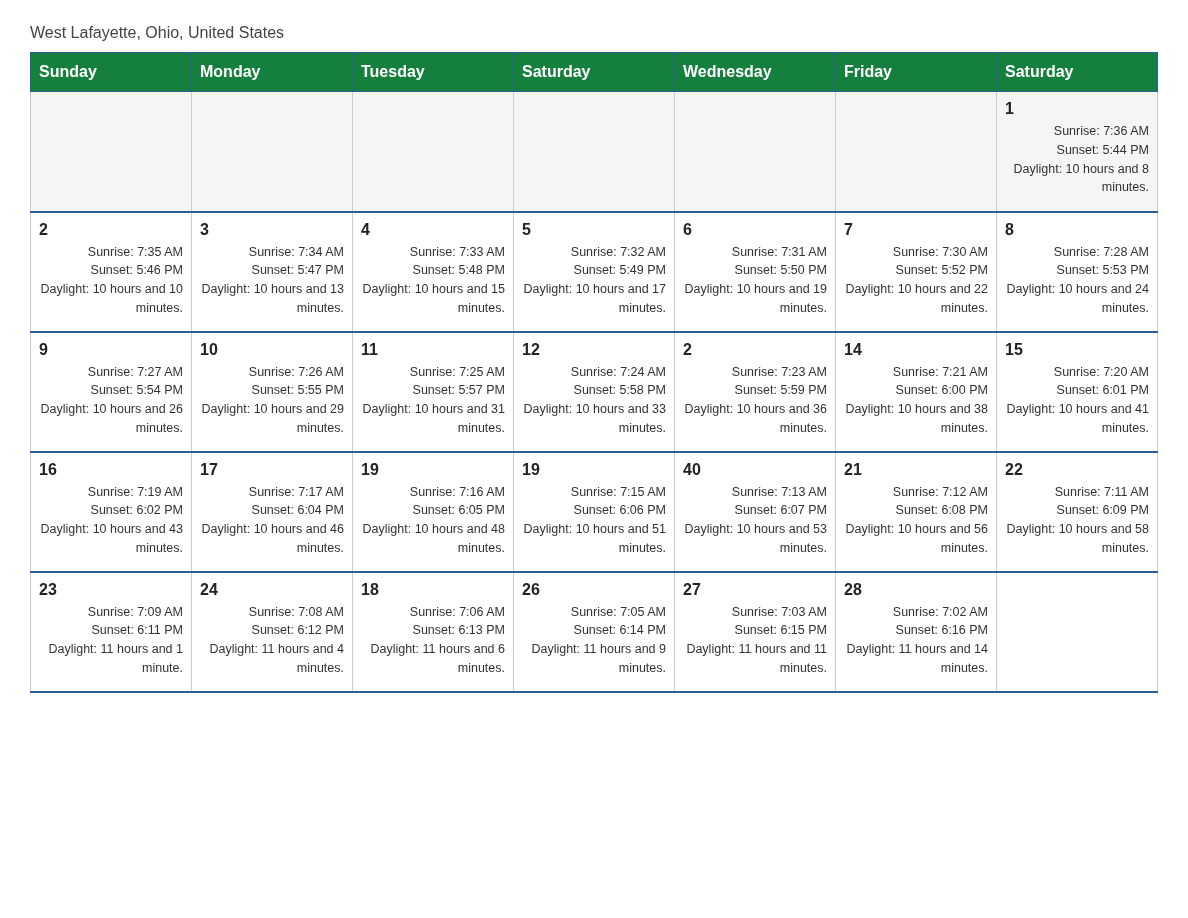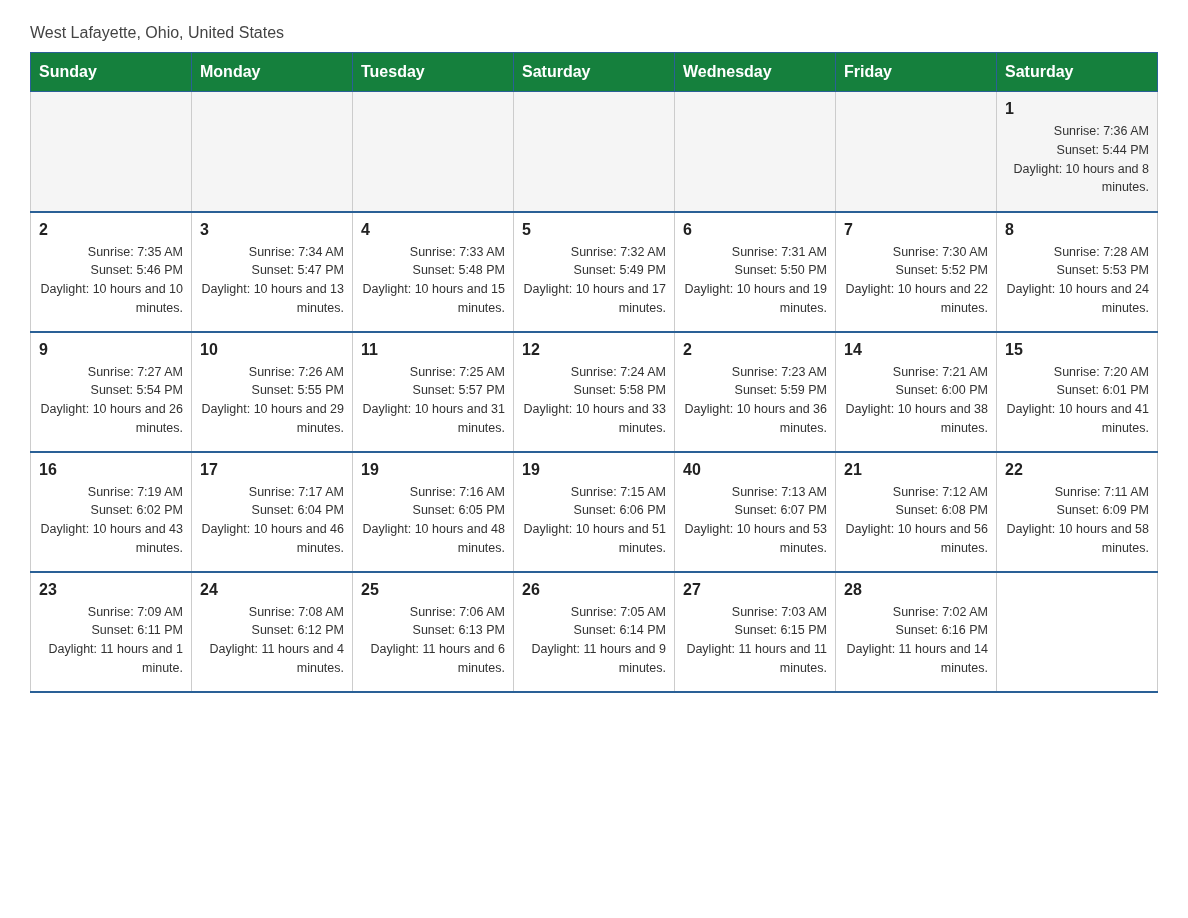--- a/index.html
+++ b/index.html
@@ -215,21 +215,21 @@
       <tr>
         <td>
           <span class="day-num">23</span>
           <div class="sun-info">Sunrise: 7:09 AM<br>Sunset: 6:11 PM<br>Daylight: 11 hours and 1 minute.</div>
         </td>
         <td>
           <span class="day-num">24</span>
           <div class="sun-info">Sunrise: 7:08 AM<br>Sunset: 6:12 PM<br>Daylight: 11 hours and 4 minutes.</div>
         </td>
         <td>
-          <span class="day-num">25</span>
+          <span class="day-num">18</span>
           <div class="sun-info">Sunrise: 7:06 AM<br>Sunset: 6:13 PM<br>Daylight: 11 hours and 6 minutes.</div>
         </td>
         <td>
           <span class="day-num">26</span>
           <div class="sun-info">Sunrise: 7:05 AM<br>Sunset: 6:14 PM<br>Daylight: 11 hours and 9 minutes.</div>
         </td>
         <td>
           <span class="day-num">27</span>
           <div class="sun-info">Sunrise: 7:03 AM<br>Sunset: 6:15 PM<br>Daylight: 11 hours and 11 minutes.</div>
         </td>

